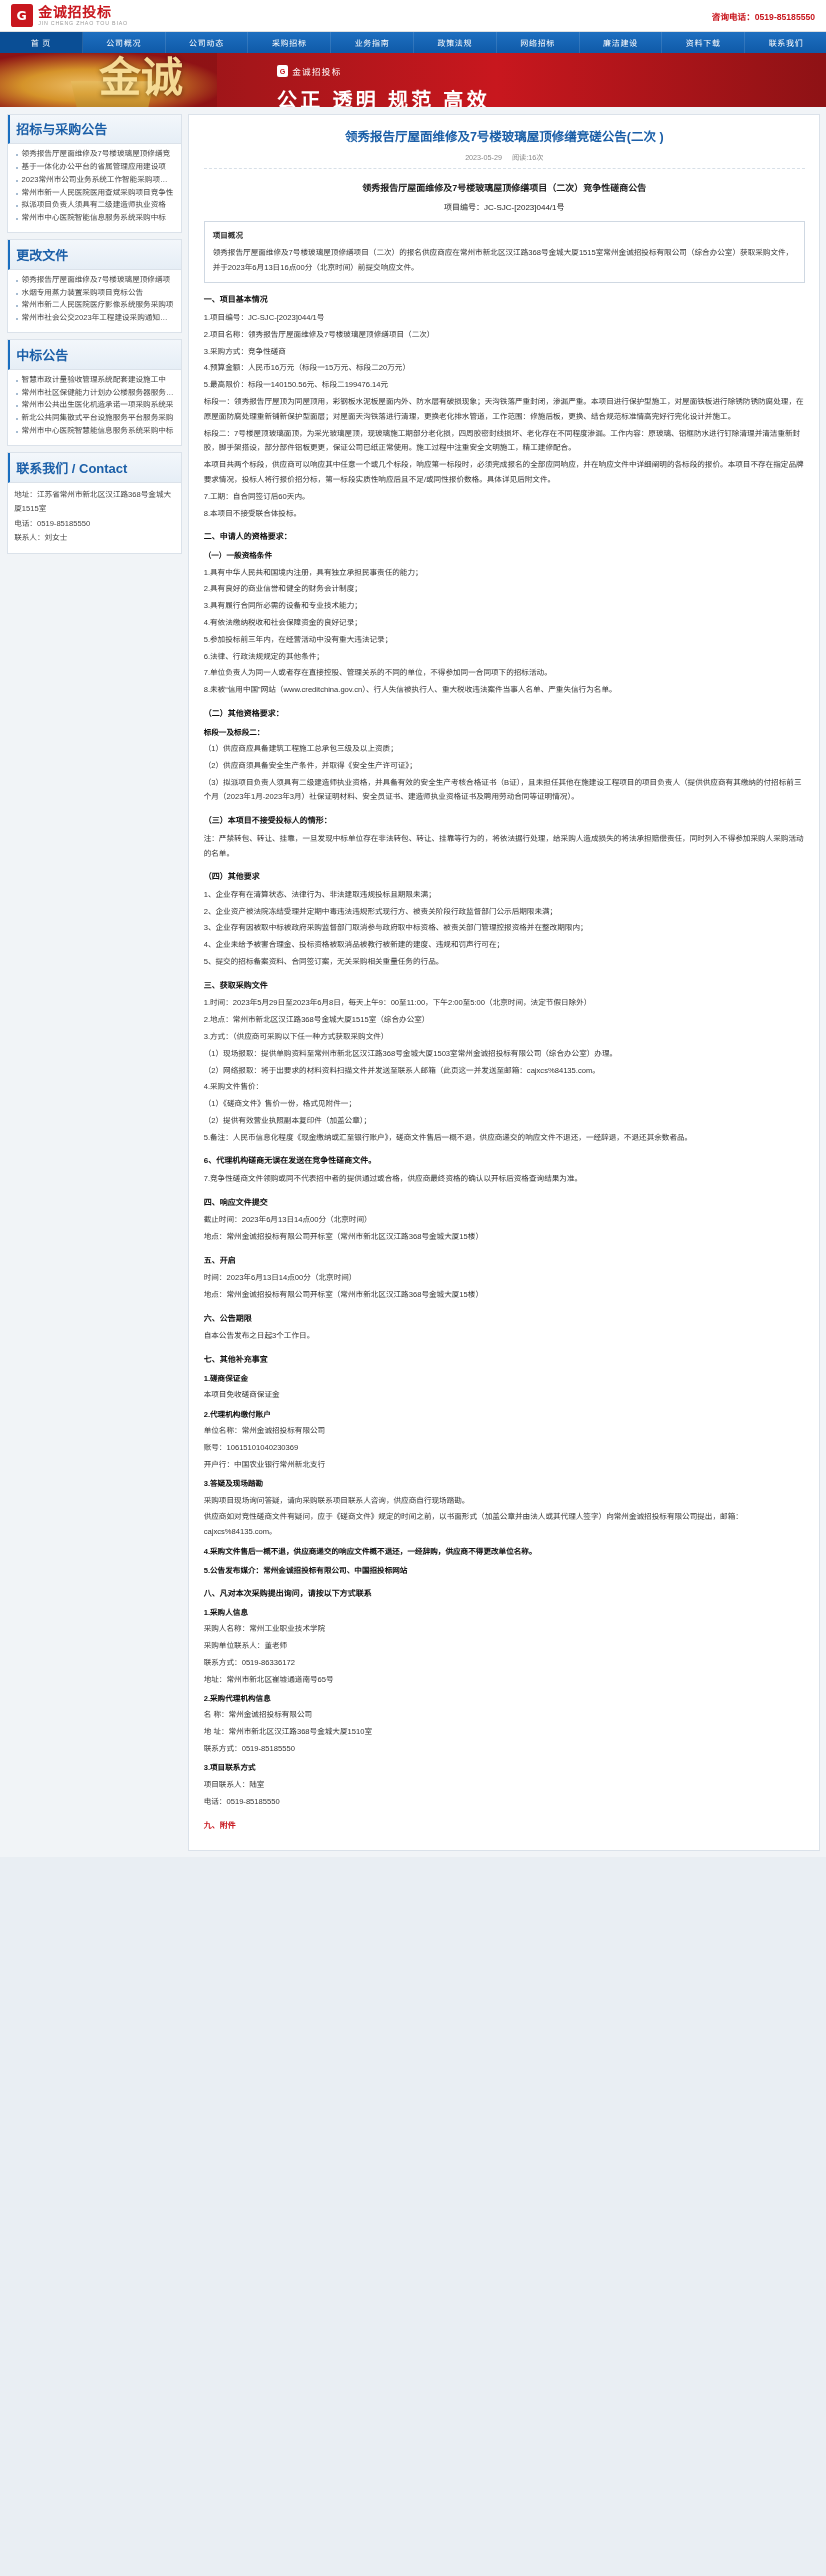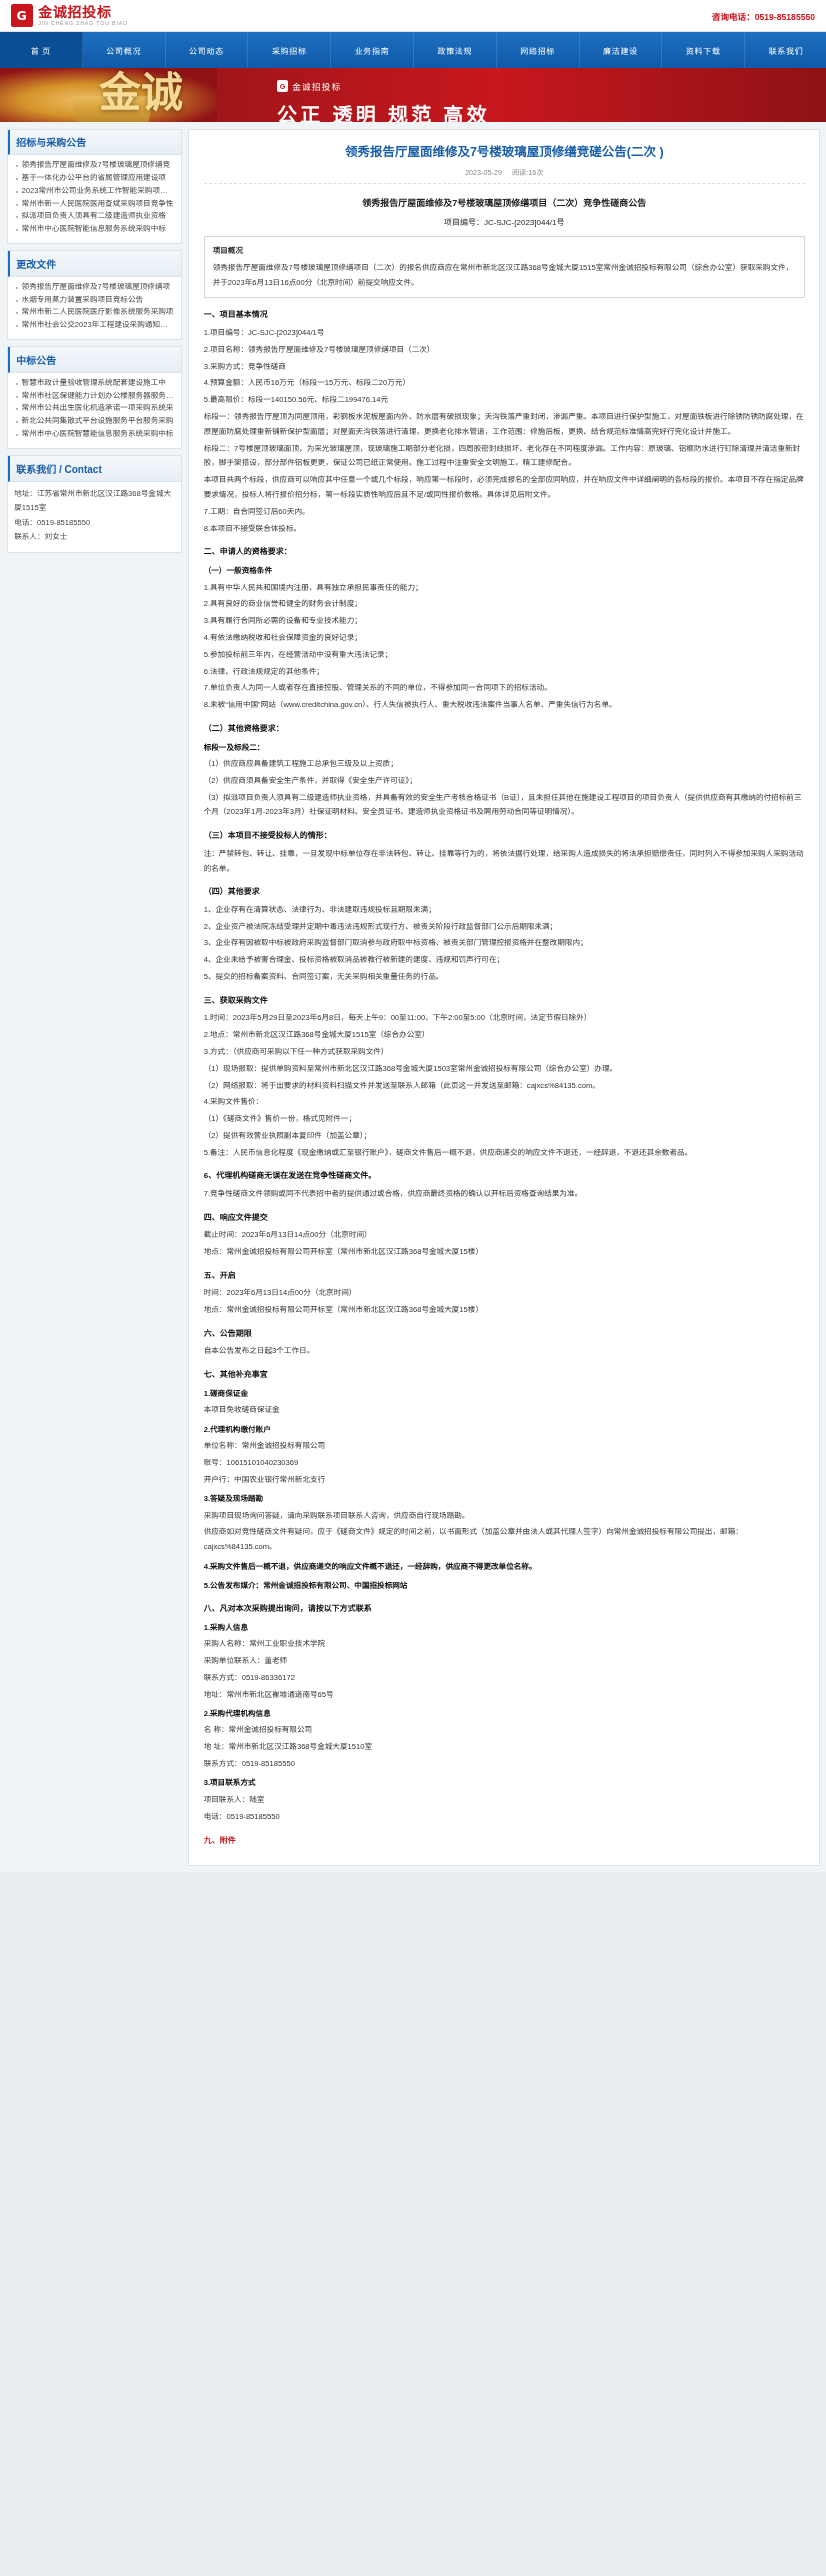--- a/index.html
+++ b/index.html
@@ -33,21 +33,21 @@
   .logo-cn { font-size:14px; font-weight:bold; color:#c8171e; letter-spacing:0.7px; line-height:1.05; }
   .logo-en { font-size:5.3px; color:#9a9a9a; letter-spacing:0.8px; margin-top:1.3px; }
   .topbar-right {
     position:absolute; right:12px; top:50%; transform:translateY(-50%);
     font-size:8.6px; color:#c8171e; font-weight:bold;
   }
   .topbar-right .lbl { color:#c8171e; }
 
   
   .nav {
-    height:36px;
+    height:21px;
     background:linear-gradient(#1e6fc0,#0f5aa8);
     display:flex;
     align-items:stretch;
   }
   .nav-item {
     flex:1;
     color:#fff;
     font-size:8px;
     display:flex;
     align-items:center;
@@ -111,21 +111,21 @@
     flex:1; background:#fff; border:0.7px solid #dbe2ea;
     padding:10.5px 14.5px 20px 14.5px;
   }
 
   
   .sb-block { background:#fff; border:0.7px solid #dbe2ea; margin-bottom:6.6px; }
   .sb-head {
     background:linear-gradient(#f3f7fb,#e6eef6);
     border-bottom:0.7px solid #dbe2ea;
     padding:4.6px 6.6px;
-    font-size:10px; font-weight:bold; color:#1b5fa8;
+    font-size:13px; font-weight:bold; color:#1b5fa8;
     border-left:2.6px solid #1b6fc0;
   }
   .sb-list { padding:4px 6.6px 6.6px 6.6px; }
   .sb-list li {
     list-style:none;
     font-size:7.6px;
     line-height:1.7;
     color:#444;
     padding-left:6px;
     position:relative;

